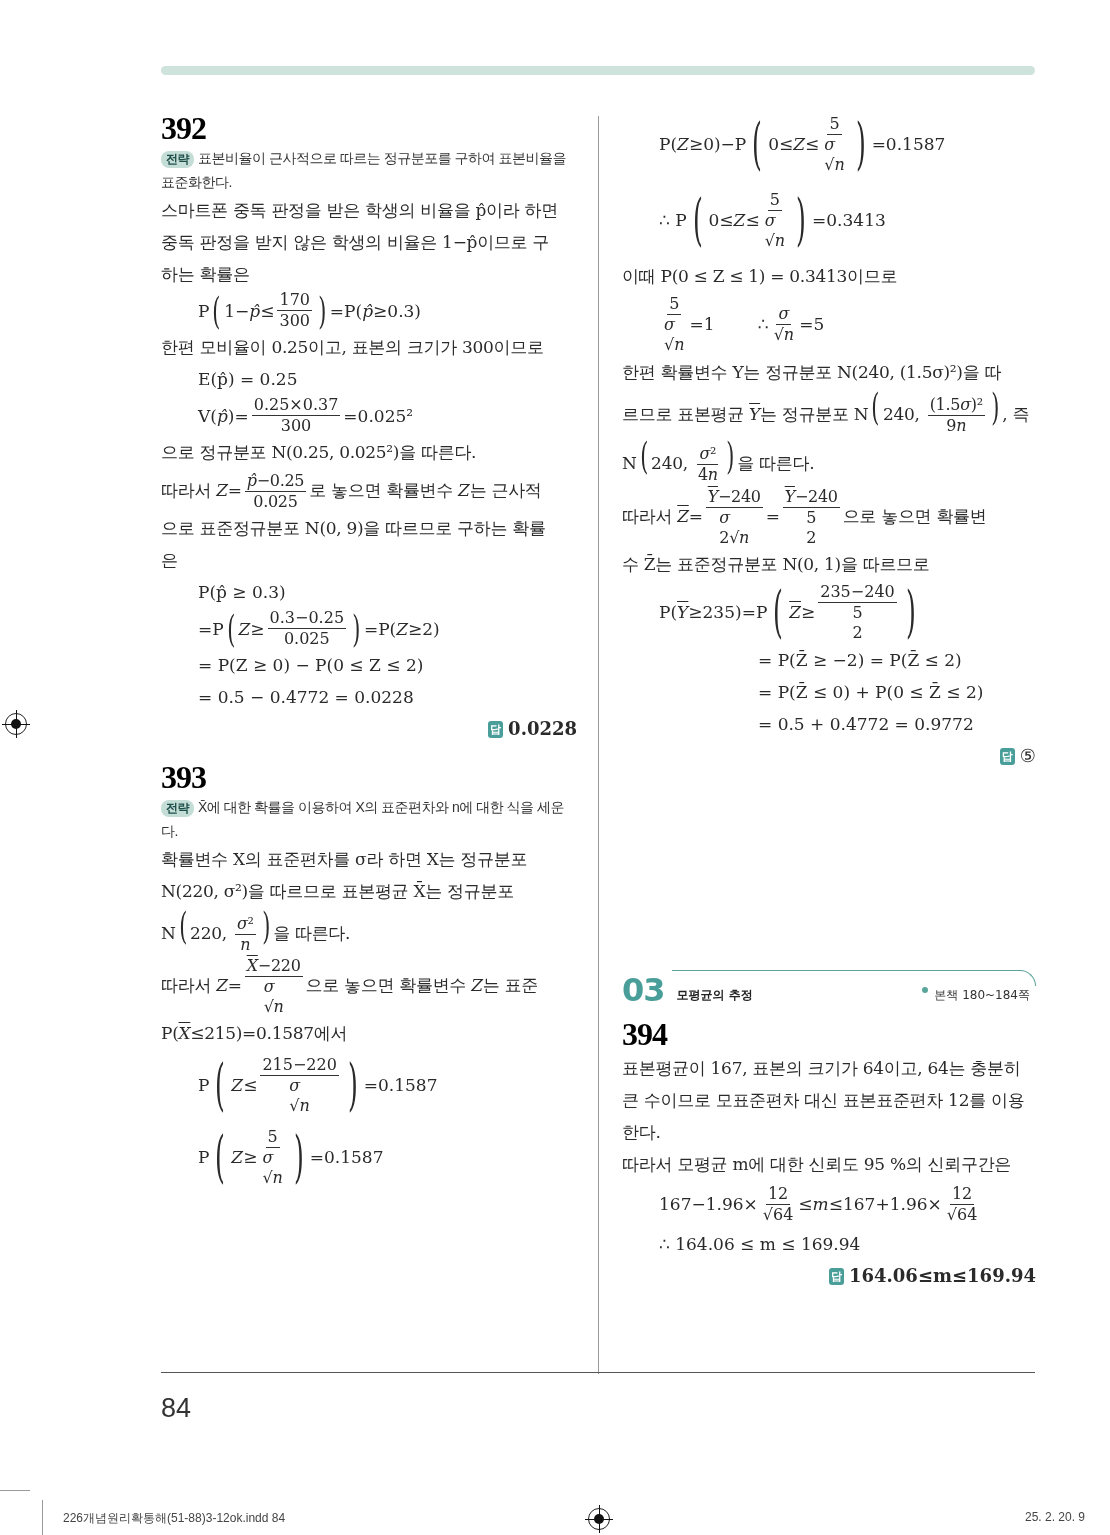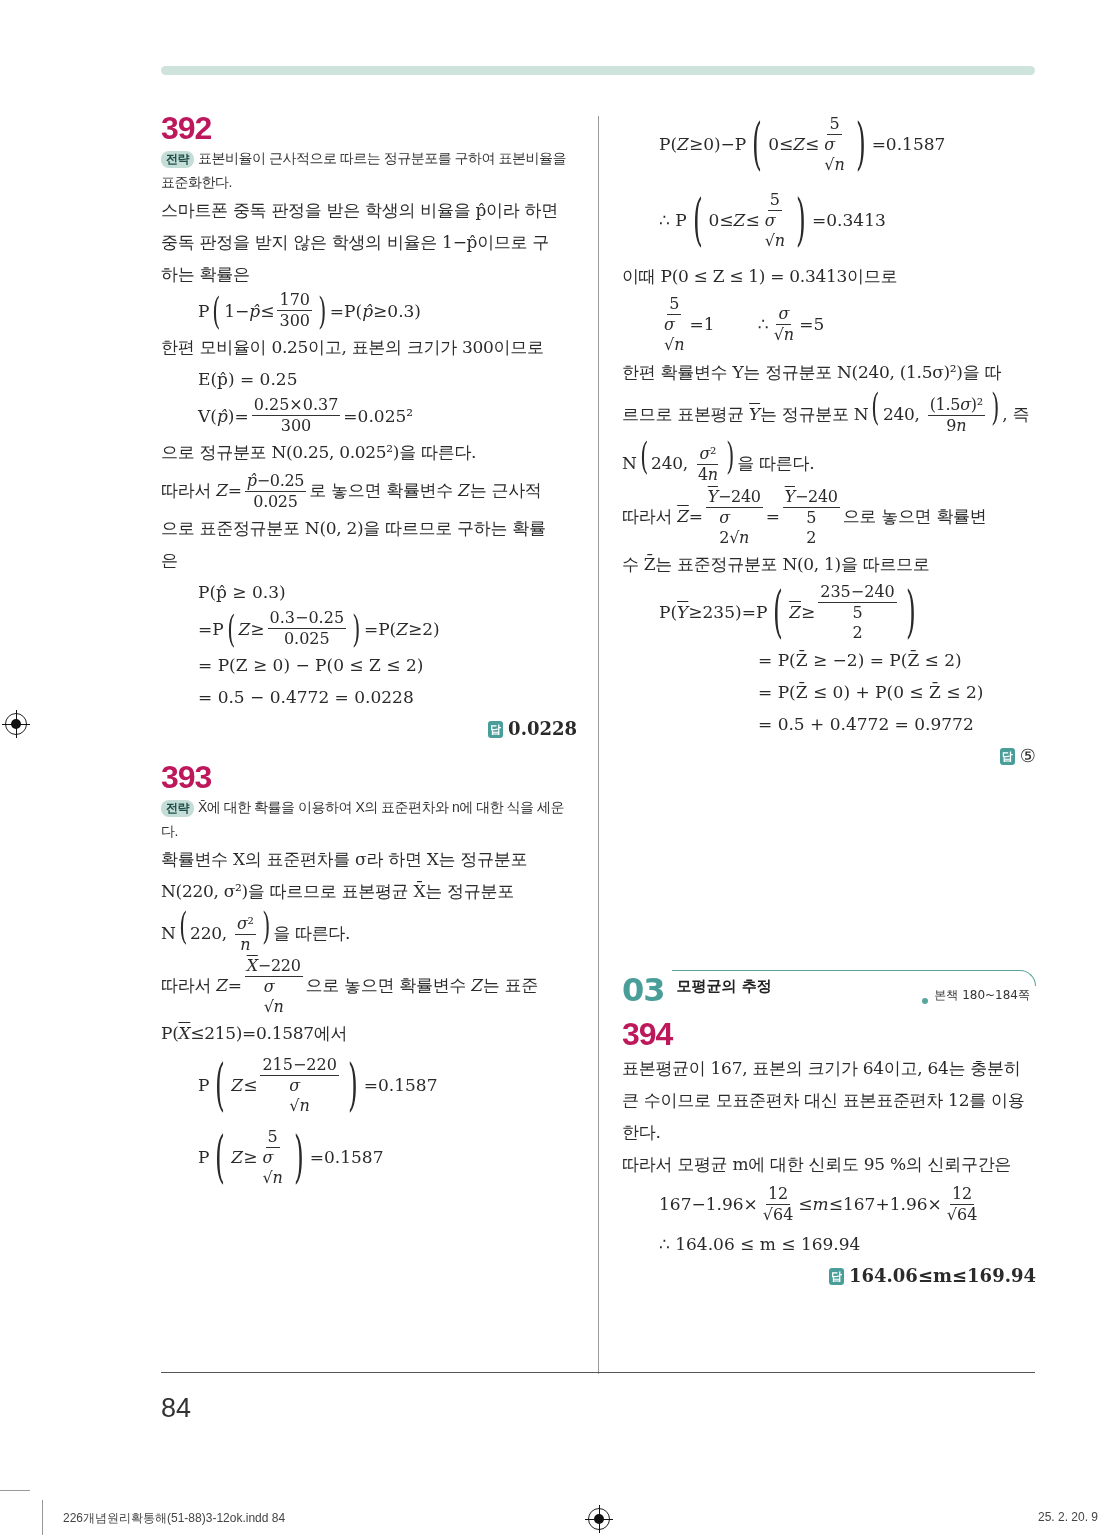--- a/index.html
+++ b/index.html
@@ -6,48 +6,48 @@
   html, body { width: 1110px; height: 1535px; background: #ffffff; overflow: hidden; }
   body { position: relative; font-family: "DejaVu Serif", "Liberation Serif", serif; color: #2a2a2a; }
   .top-bar { position: absolute; left: 161px; top: 66px; width: 874px; height: 9px; background: #cfe3dd; border-radius: 5px; }
   .col { position: absolute; top: 110px; }
   .col-left { left: 161px; width: 416px; }
   .col-right { left: 622px; width: 414px; }
   .divider { position: absolute; left: 598px; top: 116px; width: 1px; height: 1258px; background: #9a9a9a; }
   .bottom-rule { position: absolute; left: 161px; top: 1372px; width: 874px; height: 1px; background: #555; }
   .pnum { position: absolute; left: 161px; top: 1393px; font-family: "Liberation Sans", sans-serif; font-size: 27px; color: #333; }
   .slug-left { position: absolute; left: 63px; top: 1510px; font-family: "Liberation Sans", sans-serif; font-size: 12px; color: #444; }
-  .slug-right { position: absolute; left: 1025px; top: 1510px; font-family: "Liberation Sans", sans-serif; font-size: 12px; color: #444; white-space: nowrap; margin-left: 13px; }
+  .slug-right { position: absolute; left: 1025px; top: 1510px; font-family: "Liberation Sans", sans-serif; font-size: 12px; color: #444; white-space: nowrap; }
   .slug-vline { position: absolute; left: 42px; top: 1500px; width: 1px; height: 35px; background: #999; }
   .slug-hline { position: absolute; left: 0; top: 1490px; width: 30px; height: 1px; background: #999; }
   .regmark { position: absolute; width: 22px; height: 22px; border: 1px solid #222; border-radius: 50%; }
   .regmark::before { content: ""; position: absolute; left: 5px; top: 5px; width: 10px; height: 10px; background: #111; border-radius: 50%; }
   .regmark::after { content: ""; position: absolute; left: -4px; top: 10px; width: 28px; height: 1px; background: #111; }
   .regmark .v { position: absolute; left: 10px; top: -4px; width: 1px; height: 28px; background: #111; }
 
-  .pno { font-family: Liberation Sans, sans-serif; font-weight: bold; font-size: 32px; color: #be185d; line-height: 36px; letter-spacing: -1px; }
+  .pno { font-family: Liberation Serif, serif; font-weight: bold; font-size: 32px; color: #000000; line-height: 36px; letter-spacing: -1px; }
   .strategy { font-family: Liberation Sans, sans-serif; font-size: 14px; line-height: 24px; color: #333; letter-spacing: -0.5px; }
   .tag { display: inline-block; background: #c4ddd6; color: #1e4e49; font-weight: bold; font-size: 12px; padding: 0 5px; border-radius: 8px; line-height: 17px; margin-right: 4px; }
   .p { font-size: 17px; line-height: 32px; letter-spacing: -0.3px; white-space: nowrap; }
   .eq { font-size: 17px; line-height: 32px; padding-left: 37px; white-space: nowrap; display: flex; align-items: center; }
   .eqr { padding-left: 136px; }
   i { font-style: italic; }
   .frac { display: inline-flex; flex-direction: column; align-items: center; vertical-align: middle; margin: 0 3px; line-height: 20px; font-size: 16px; }
   .frac .num { border-bottom: 1px solid #333; padding: 0 2px; }
   .frac .den { padding: 0 2px; }
   .big { font-size: 38px; font-weight: 200; line-height: 38px; transform: scaleX(0.55); display: inline-block; }
   .bigger { font-size: 56px; transform: scaleX(0.45); }
   .ans { display: flex; justify-content: flex-end; align-items: center; font-weight: bold; font-size: 18px; line-height: 32px; }
   .ans-icon { display: inline-block; width: 15px; height: 17px; background: #4a9e9a; color: #fff; font-family: "DejaVu Sans", sans-serif; font-size: 11px; line-height: 17px; text-align: center; border-radius: 3px; margin-right: 5px; font-weight: bold; }
   .ol { text-decoration: overline; }
   .sec { display: flex; align-items: flex-end; position: relative; height: 40px; }
   .sec-num { font-family: "DejaVu Sans", sans-serif; font-weight: bold; font-size: 32px; color: #4a9e9a; line-height: 36px; letter-spacing: -1px; }
-  .sec-title { font-family: "DejaVu Sans", sans-serif; font-weight: bold; font-size: 15px; margin-left: 12px; margin-bottom: 12px; color: #222; }
+  .sec-title { font-family: "DejaVu Sans", sans-serif; font-weight: bold; font-size: 12px; margin-left: 12px; margin-bottom: 4px; color: #222; }
   .sec-line { position: absolute; left: 50px; top: 2px; right: 0; height: 16px; border-top: 1px solid #5aa59b; border-right: 1px solid #5aa59b; border-top-right-radius: 16px; }
-  .sec-ref { margin-left: auto; margin-right: 6px; margin-bottom: 4px; font-family: "DejaVu Sans", sans-serif; font-size: 12px; color: #333; display: flex; align-items: flex-end; }
+  .sec-ref { margin-left: auto; margin-right: 6px; margin-bottom: 4px; font-family: "DejaVu Sans", sans-serif; font-size: 12px; color: #333; display: flex; align-items: flex-start; }
   .dot { width: 6px; height: 6px; border-radius: 50%; background: #5aa59b; margin-right: 6px; }
   .gap { height: 14px; }
 </style>
 </head>
 <body>
 
 <div class="top-bar"></div>
 <div class="divider"></div>
 
 <div class="col col-left">
@@ -66,21 +66,21 @@
   <div class="eq">E(p̂) = 0.25</div>
   <div class="eq">V(<i>p̂</i>)=<span class="frac">
         <span class="num">0.25×0.37</span>
         <span class="den">300</span>
       </span>=0.025²</div>
   <div class="p">으로 정규분포 N(0.25, 0.025²)을 따른다.</div>
   <div class="p" style="line-height:44px">따라서 <i>Z</i>=<span class="frac">
         <span class="num"><i>p̂</i>−0.25</span>
         <span class="den">0.025</span>
       </span>로 놓으면 확률변수 <i>Z</i>는 근사적</div>
-  <div class="p">으로 표준정규분포 N(0, 2)을 따르므로 구하는 확률</div>
+  <div class="p">으로 표준정규분포 N(0, 9)을 따르므로 구하는 확률</div>
   <div class="p">은</div>
   <div class="eq">P(p̂ ≥ 0.3)</div>
   <div class="eq">=P<span class="big">(</span><i>Z</i>≥<span class="frac">
         <span class="num">0.3−0.25</span>
         <span class="den">0.025</span>
       </span><span class="big">)</span>=P(<i>Z</i>≥2)</div>
   <div class="eq">= P(Z ≥ 0) − P(0 ≤ Z ≤ 2)</div>
   <div class="eq">= 0.5 − 0.4772 = 0.0228</div>
   <div class="ans">
       <span class="ans-icon">답</span>

